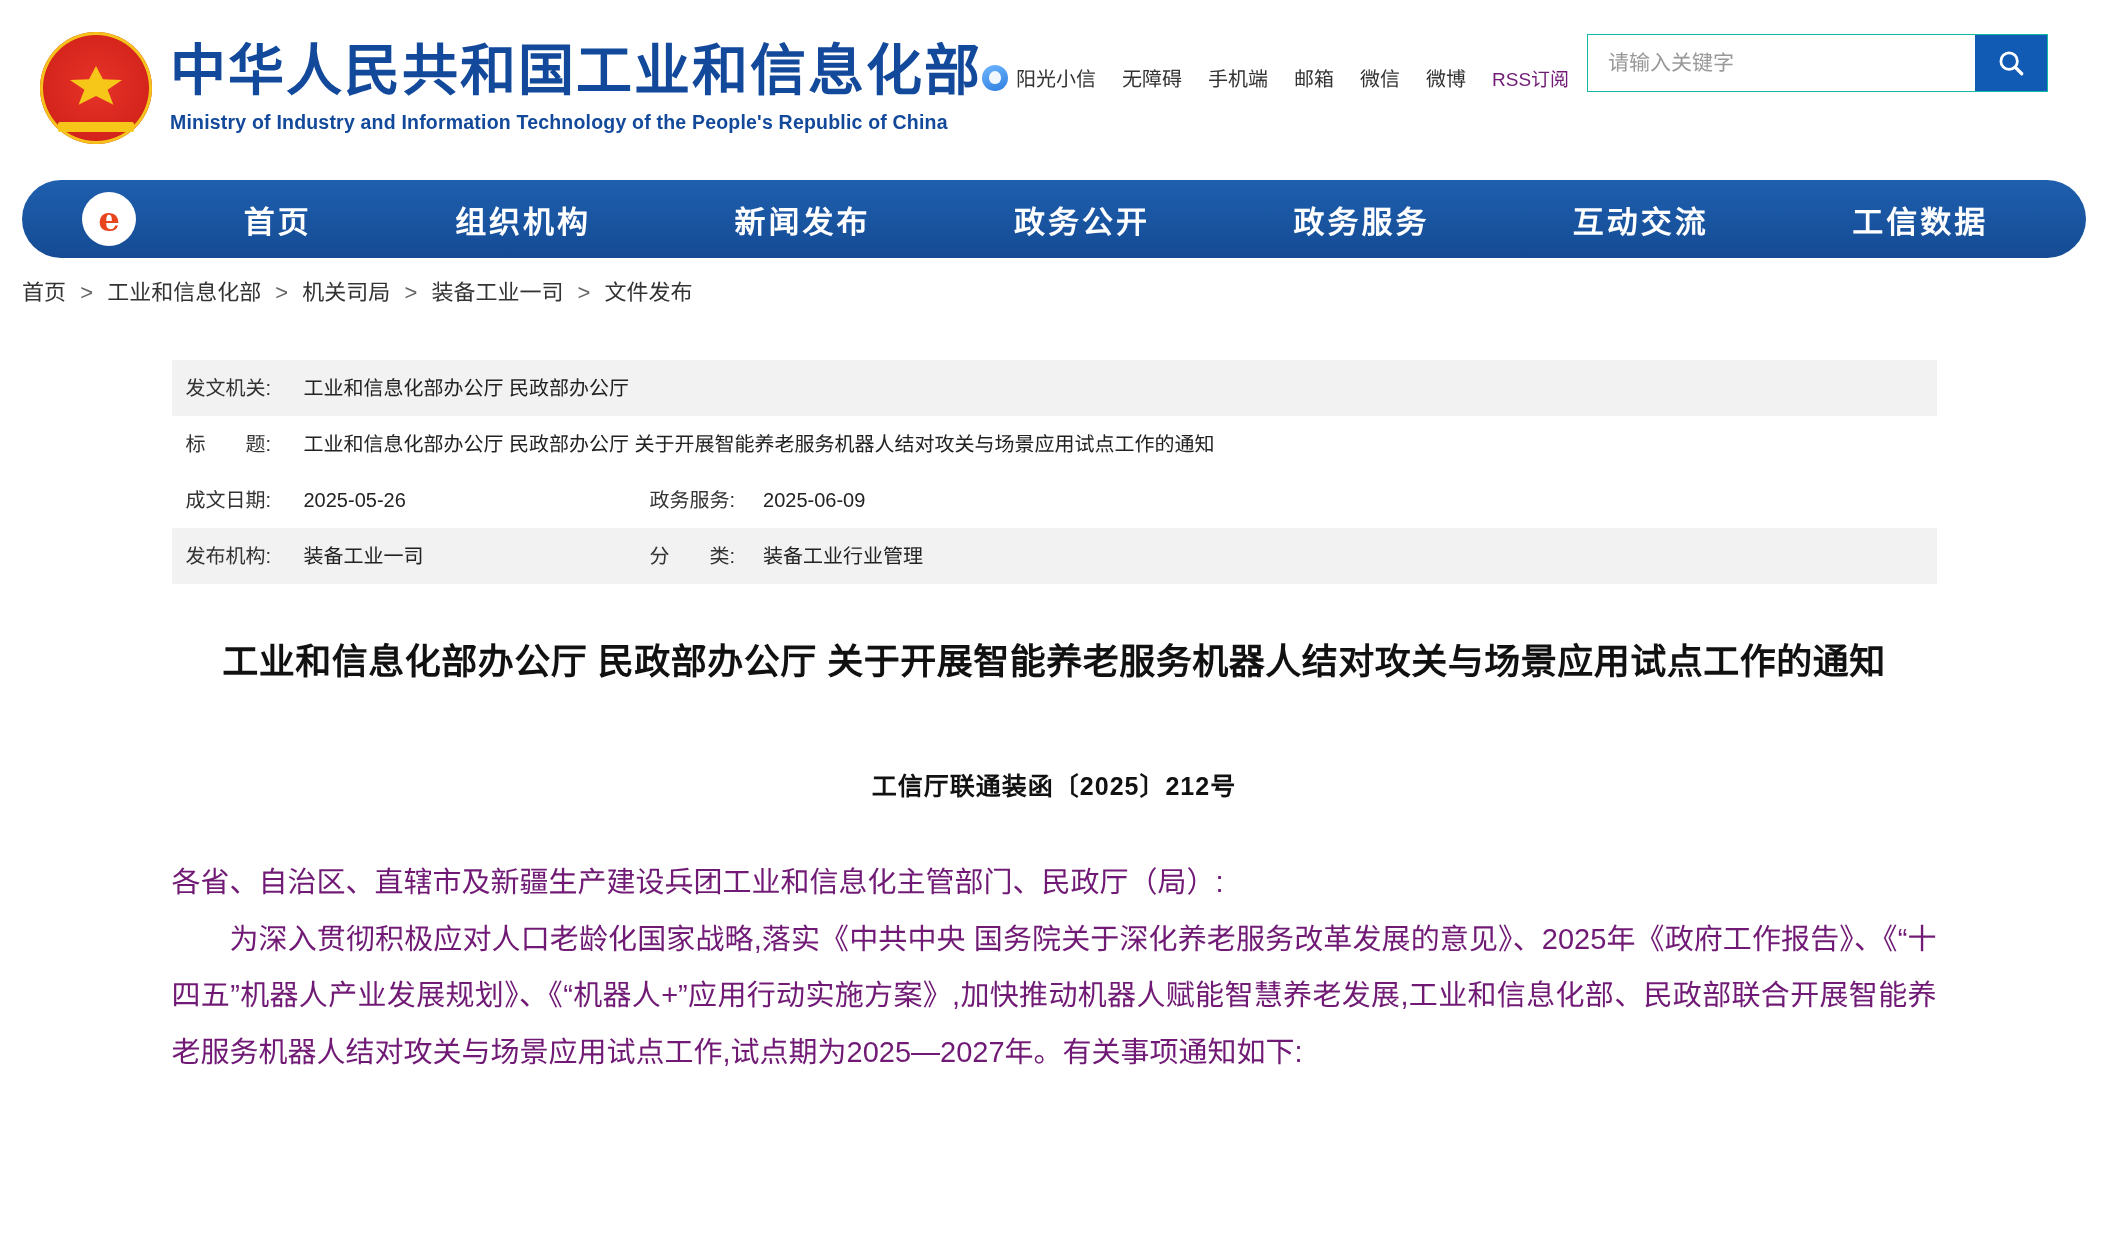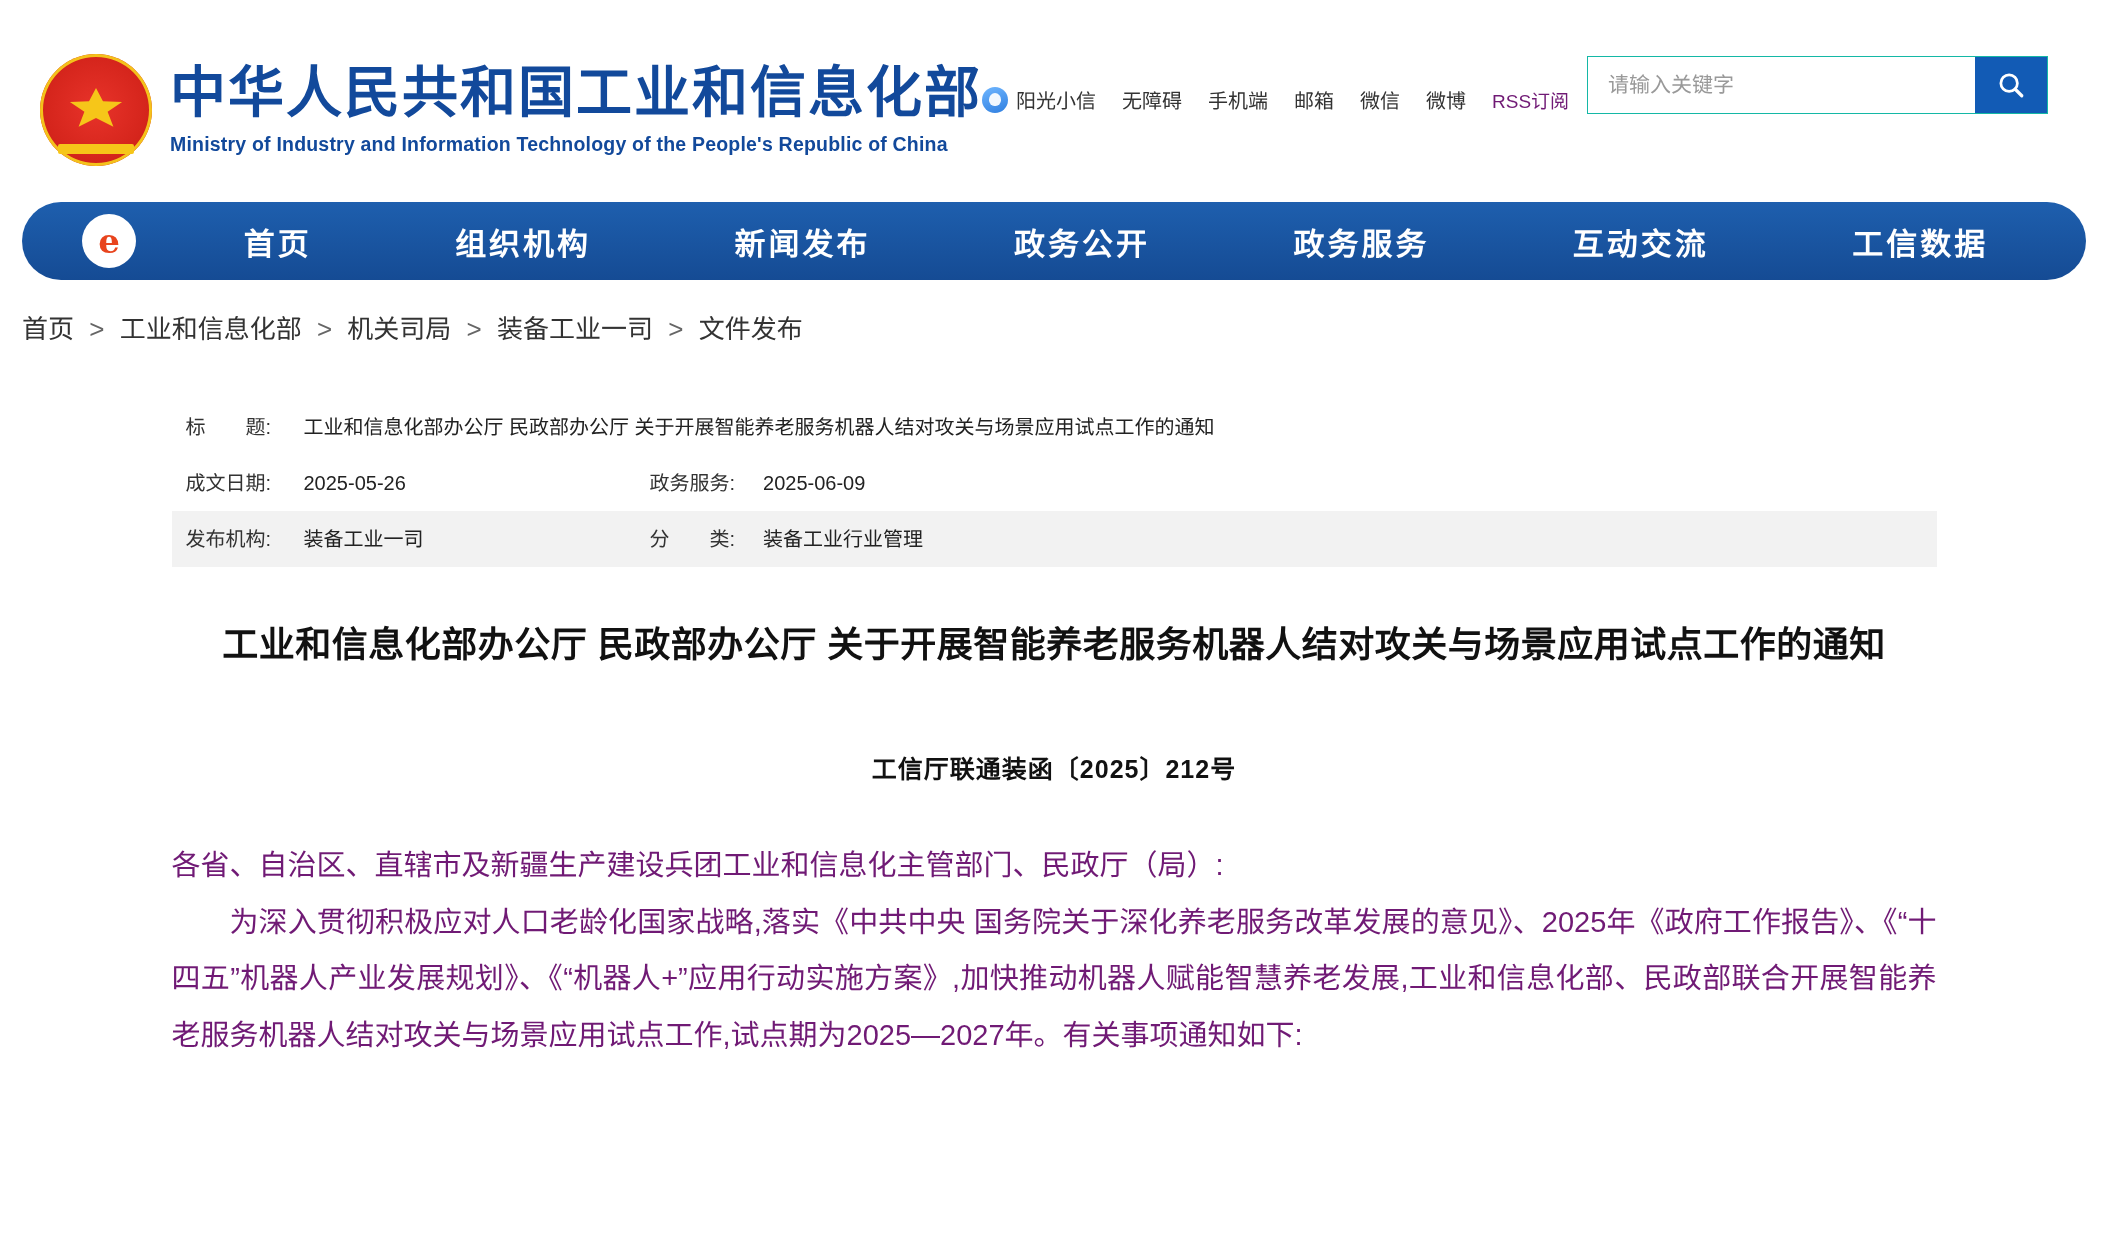--- a/index.html
+++ b/index.html
@@ -11,21 +11,20 @@
   }
   body { width: 2108px; }
 
   
   .top-header {
     display: flex;
     align-items: flex-start;
     justify-content: space-between;
     padding: 18px 60px 10px 20px;
     height: 180px;
-    margin-top: 22px;
   }
   .brand { display: flex; align-items: center; gap: 18px; padding-left: 20px; padding-top: 14px;}
   .emblem {
     width: 112px; height: 112px;
     border-radius: 50%;
     background: radial-gradient(circle at 50% 48%, #e8332a 0%, #d5251c 62%, #c21b12 100%);
     position: relative;
     flex: none;
     box-shadow: inset 0 0 0 3px #f4c21b;
   }
@@ -160,22 +159,22 @@
     font-size: 31px;
     font-weight: bold;
     letter-spacing: 3px;
     cursor: pointer;
     white-space: nowrap;
     padding: 0 18px;
   }
 
   
   .breadcrumb {
-    padding: 28px 22px 24px 22px;
-    font-size: 26px;
+    padding: 16px 22px 24px 22px;
+    font-size: 22px;
     color: #333;
   }
   .breadcrumb a { color: #333; text-decoration: none; cursor: pointer; }
   .breadcrumb .sep { color: #666; margin: 0 8px; }
 
   
   .content {
     padding: 0 0 40px 0;
   }
   .meta-table {
@@ -294,20 +293,24 @@
   <span class="sep">&gt;</span>
   <a>装备工业一司</a>
   <span class="sep">&gt;</span>
   <a>文件发布</a>
 </div>
 
 <div class="content">
 
   <table class="meta-table">
     <tbody>
+        <tr class="shaded">
+      <td class="meta-label">发文机关:</td>
+      <td class="meta-val" colspan="3">工业和信息化部办公厅  民政部办公厅</td>
+    </tr>
     <tr>
       <td class="meta-label">标　　题:</td>
       <td class="meta-val" colspan="3">工业和信息化部办公厅  民政部办公厅  关于开展智能养老服务机器人结对攻关与场景应用试点工作的通知</td>
     </tr>
     <tr>
       <td class="meta-label">成文日期:</td>
       <td class="meta-val" style="width:300px">2025-05-26</td>
       <td class="meta-label meta-col2-label">政务服务:</td>
       <td class="meta-val">2025-06-09</td>
     </tr>

